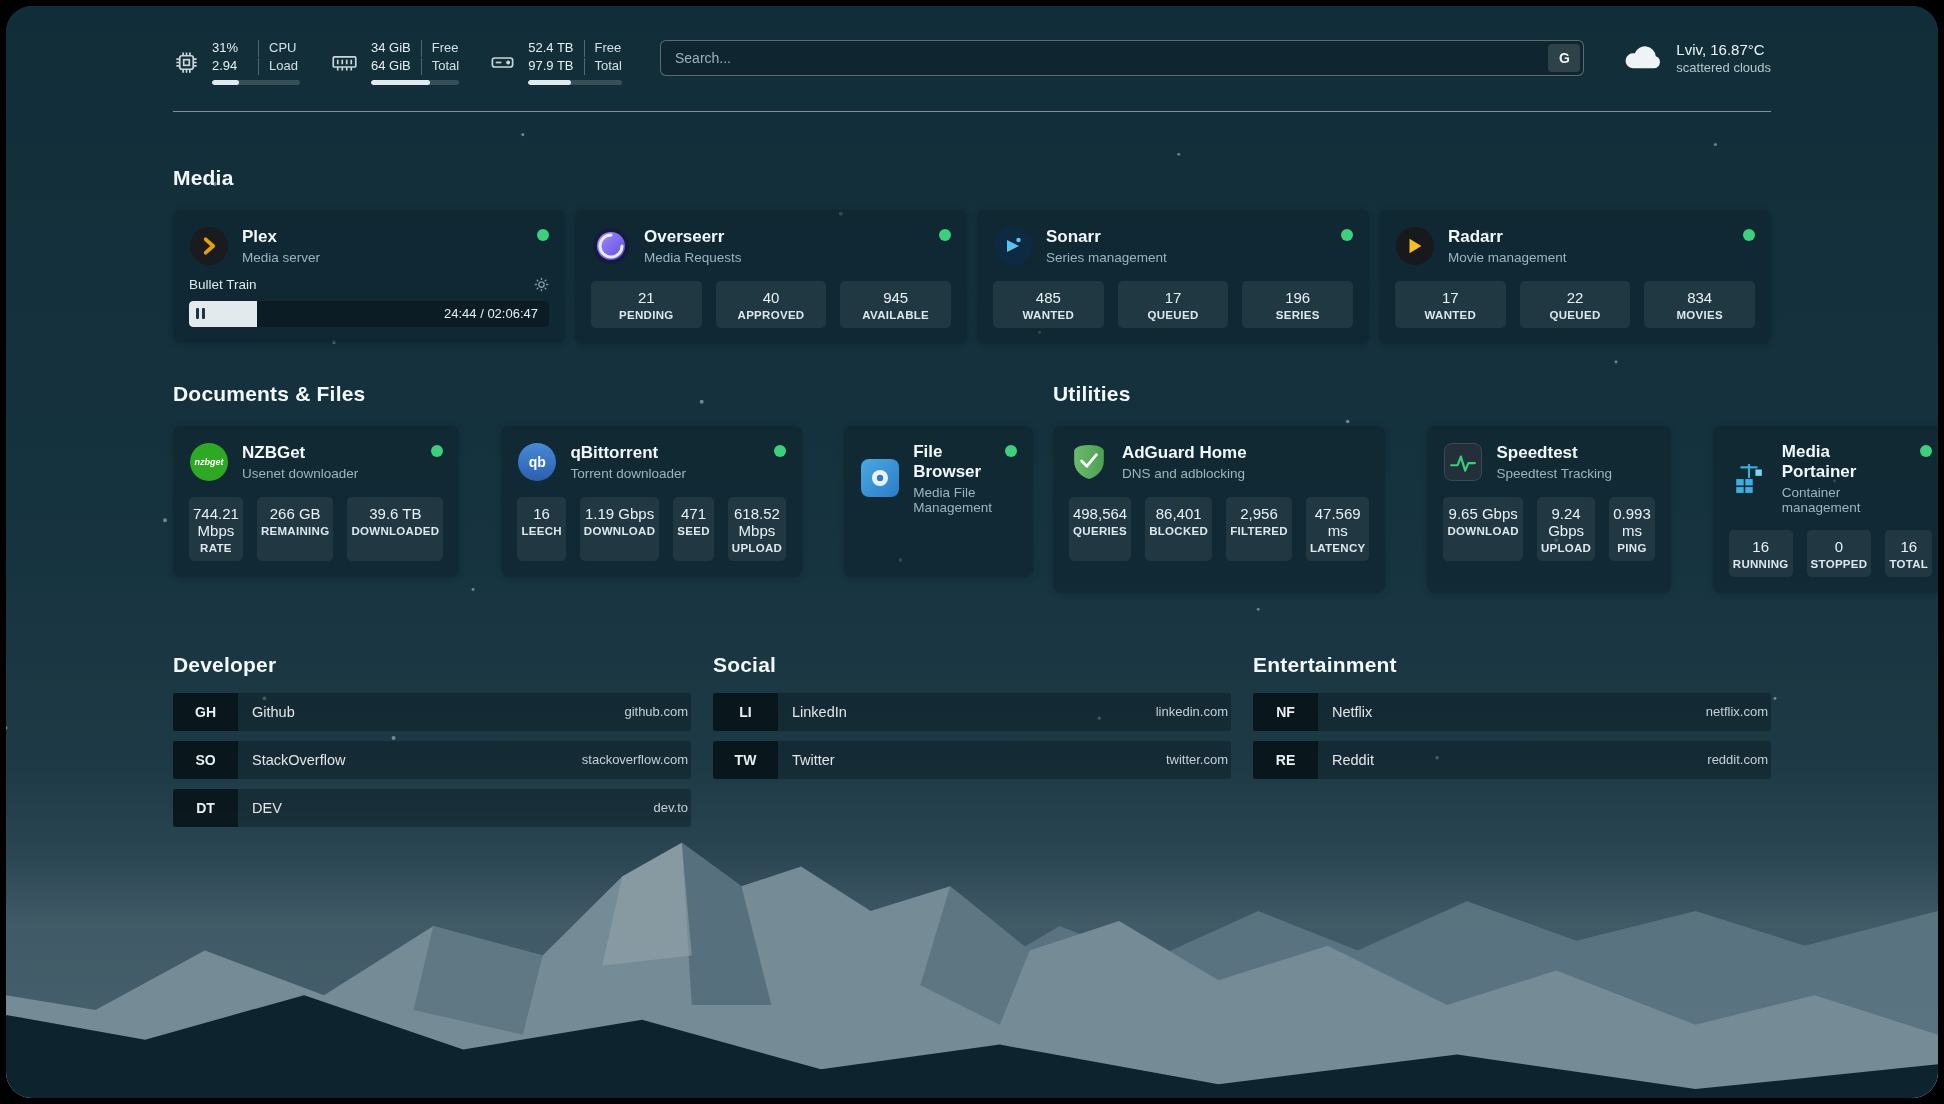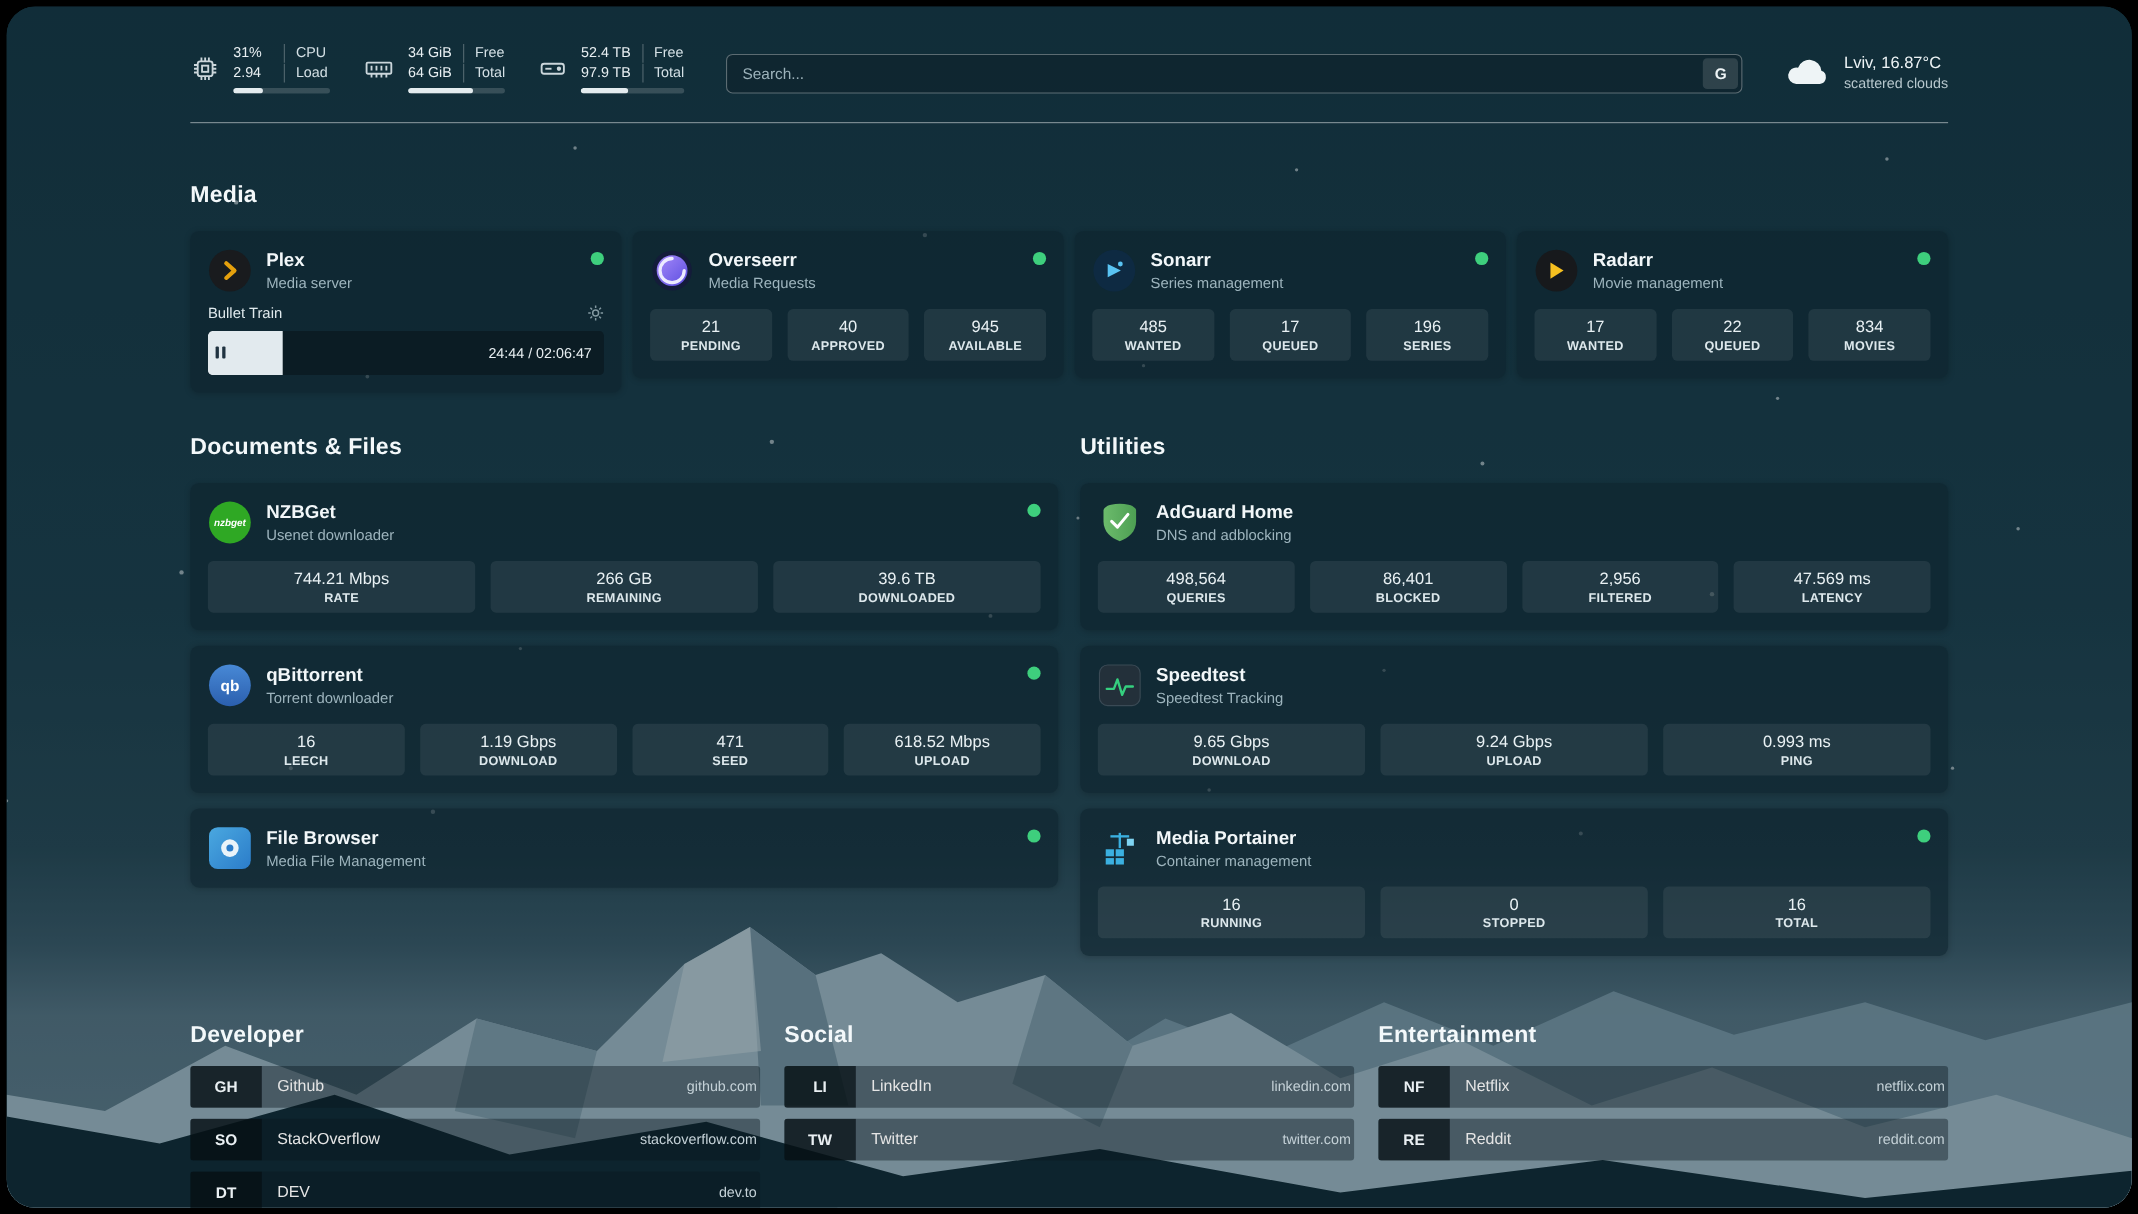--- a/index.html
+++ b/index.html
@@ -9,21 +9,21 @@
   .frame {
     position: absolute; inset: 6px; border-radius: 26px; overflow: hidden;
     background: #15323e;
   }
   .bg { position: absolute; inset: 0; z-index: 0; }
   .bg svg { display: block; width: 100%; height: 100%; }
 
   .content { position: relative; z-index: 2; padding: 0 167px; height: 100%; }
 
   
-  .topbar { display: flex; align-items: flex-end; margin-top: 34px; }
+  .topbar { display: flex; align-items: flex-start; margin-top: 34px; }
   .resources { display: flex; gap: 30px; }
   .resource { display: flex; align-items: center; gap: 12px; }
   .res-icon { display: flex; align-items: center; opacity: .92; }
   .res-grid { display: grid; grid-template-columns: max-content max-content; row-gap: 1px; font-size: 13px; color: #e8eff2; line-height: 1.3; }
   .res-val { padding-right: 10px; min-width: 46px; }
   .res-lab { padding-left: 10px; border-left: 1px solid rgba(255,255,255,.28); color: #d4e0e5; }
   .res-bar { height: 5px; min-width: 88px; background: rgba(255,255,255,.16); border-radius: 3px; margin-top: 5px; overflow: hidden; }
   .res-fill { height: 100%; background: #e3ebee; border-radius: 3px; }
 
   .search-wrap { flex: 1; margin: 0 38px; position: relative; }
@@ -46,21 +46,21 @@
   .weather-line2 { font-size: 13px; color: #b7c7cd; margin-top: 2px; }
 
   .divider { height: 1px; background: rgba(255,255,255,.48); margin-top: 26px; }
 
   
   .sec-title { font-size: 21px; font-weight: 600; color: #f3f8fa; letter-spacing: .2px; }
   .sec-media .sec-title { margin-top: 54px; }
   .media-grid { margin-top: 20px; display: grid; grid-template-columns: repeat(4, 1fr); gap: 10px; align-items: start; }
 
   .two-col { margin-top: 38px; display: grid; grid-template-columns: 1fr 1fr; gap: 20px; align-items: start; }
-  .stack { margin-top: 20px; display: flex; flex-direction: column; gap: 14px; }
+  .stack { margin-top: 20px; display: flex; gap: 42px; }
 
   
   .card {
     background: rgba(13,35,45,.6); border-radius: 8px; padding: 16px;
     box-shadow: 0 1px 6px rgba(0,0,0,.18); cursor: pointer;
   }
   .card-head { display: flex; align-items: center; gap: 13px; }
   .svc-icon { width: 40px; height: 40px; flex: 0 0 auto; display: flex; align-items: center; justify-content: center; }
   .icn { width: 38px; height: 38px; border-radius: 50%; display: flex; align-items: center; justify-content: center; overflow: hidden; }
   .icn-sq { border-radius: 8px; }
@@ -70,21 +70,21 @@
 
   .stats { display: flex; gap: 14px; margin-top: 15px; }
   .stat { flex: 1; background: rgba(255,255,255,.075); border-radius: 5px; text-align: center; padding: 8px 4px 7px; }
   .stat-value { font-size: 15px; color: #e9f1f4; }
   .stat-label { font-size: 11.5px; font-weight: 700; color: #dde8ec; margin-top: 3px; letter-spacing: .3px; }
 
   
   .player { margin-top: 11px; }
   .player-head { display: flex; justify-content: space-between; align-items: center; font-size: 13.5px; color: #dfe9ec; }
   .gear { display: flex; opacity: .8; }
-  .player-bar { margin-top: 9px; height: 40px; background: rgba(8,20,27,.6); border-radius: 4px; position: relative; overflow: hidden; }
+  .player-bar { margin-top: 9px; height: 26px; background: rgba(8,20,27,.6); border-radius: 4px; position: relative; overflow: hidden; }
   .player-fill { height: 100%; background: #e2eaee; border-radius: 4px 0 0 4px; display: flex; align-items: center; padding-left: 7px; }
   .pause { display: flex; gap: 3px; }
   .pause i { display: block; width: 3px; height: 11px; background: #1f3era; background: #203340; border-radius: 1px; }
   .player-time { position: absolute; right: 11px; top: 0; bottom: 0; display: flex; align-items: center; font-size: 13px; color: #e8eff2; }
 
   
   .bm-grid { margin-top: 60px; display: grid; grid-template-columns: repeat(3, 1fr); gap: 22px; align-items: start; }
   .bm-col .sec-title { margin-bottom: 16px; }
   .bm-row {
     display: flex; align-items: center; height: 38px; margin-bottom: 10px;

